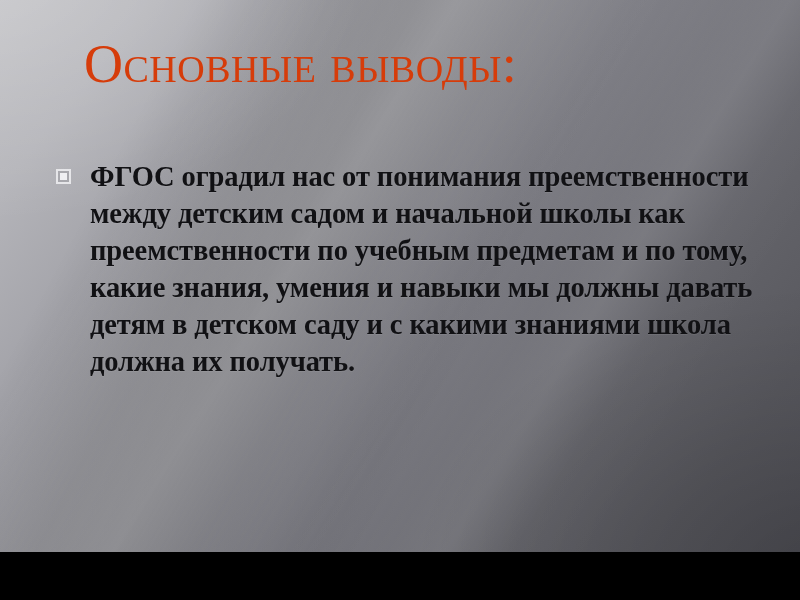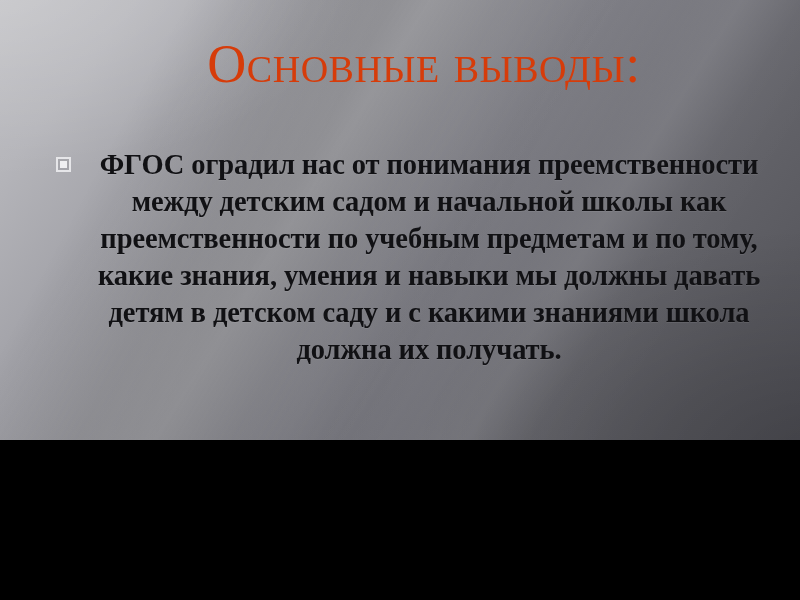--- a/index.html
+++ b/index.html
@@ -4,26 +4,25 @@
 <title>Slide</title>
 <style>
   html, body {
     margin: 0;
     padding: 0;
     background: #000;
   }
   #slide {
     position: relative;
     width: 800px;
-    height: 440px;
+    height: 552px;
     overflow: hidden;
     font-family: "Liberation Serif", "DejaVu Serif", serif;
     
     background-color: #86efac;
-    text-align: center;
   }
   
   .bg-layer {
     position: absolute;
     inset: 0;
     pointer-events: none;
   }
   .bg-base {
     background: linear-gradient(128deg,
         #bcbcc0 0%,
@@ -91,21 +90,21 @@
   
   #body {
     position: absolute;
     left: 48px;
     top: 146px;
     width: 720px;
   }
   .bullet-row {
     position: relative;
     padding-left: 42px;
-    margin: 0 0 4px 0;
+    margin: 12px 0 4px 0;
   }
   .bullet-marker {
     position: absolute;
     left: 8px;
     top: 11px;
     width: 15px;
     height: 15px;
     box-sizing: border-box;
     border: 2px solid rgba(236,236,238,0.92);
     background: rgba(150,150,155,0.30);

